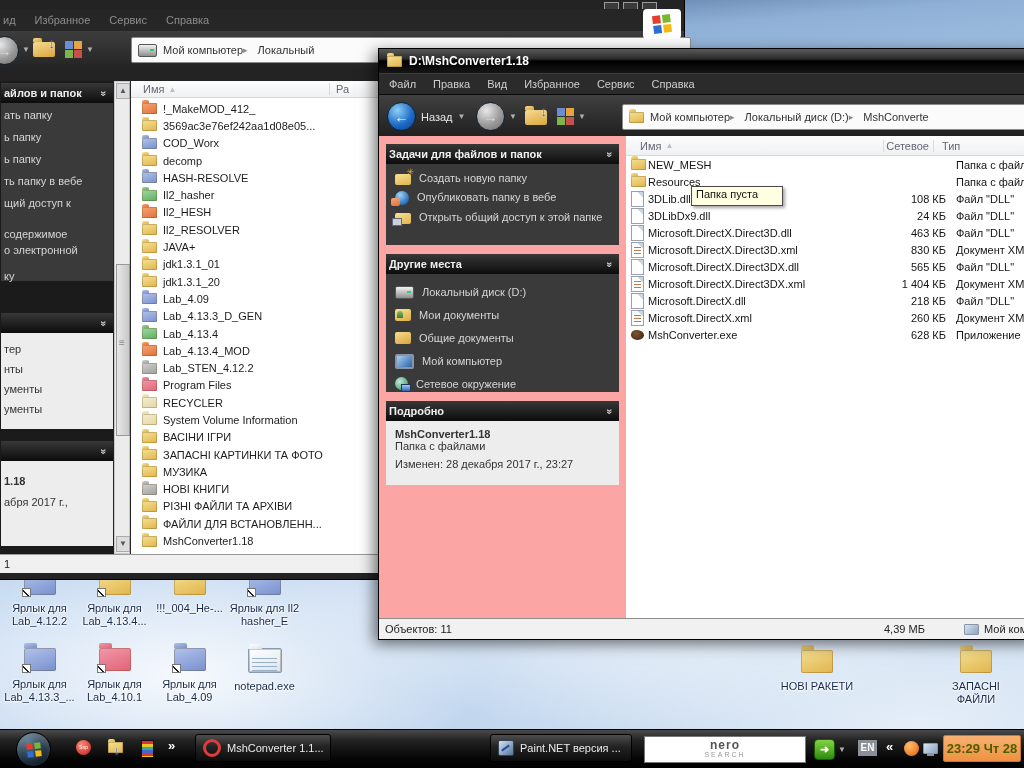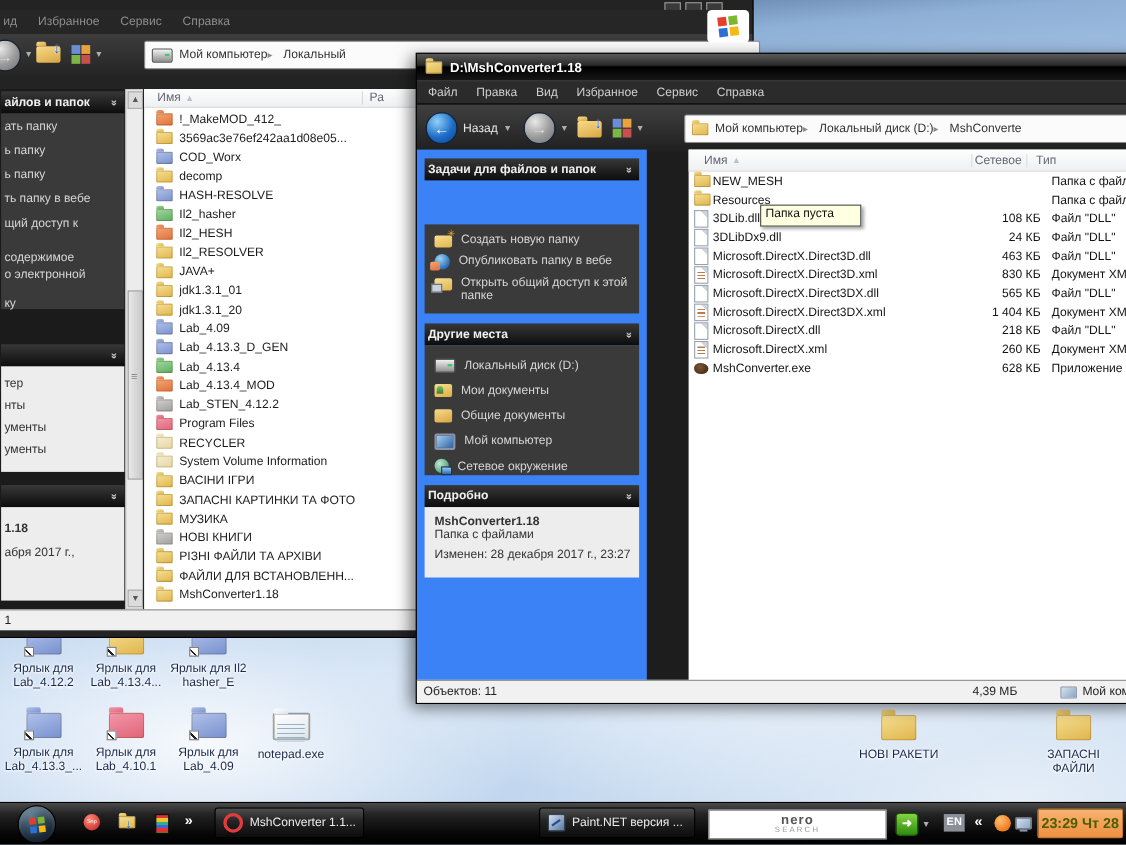--- a/index.html
+++ b/index.html
@@ -137,22 +137,22 @@
     display:flex;align-items:center;gap:7px;padding-left:8px;color:#fff;font-weight:bold;font-size:12px;}
   .fw-menu{height:20px;background:#2b2b2b;border-top:1px solid #3c3c3c;display:flex;align-items:center;gap:17px;
     padding-left:10px;color:#cfcfcf;}
   .fw-toolbar{position:relative;height:43px;background:linear-gradient(#404040,#1f1f1f);border-top:1px solid #0a0a0a;}
   .fw-back{position:absolute;left:8px;top:7px;display:flex;align-items:center;gap:5px;color:#e6e6e6;}
   .fw-fwd{position:absolute;left:97px;top:7px;display:flex;align-items:center;gap:4px;}
   .fw-folderup{position:absolute;left:146px;top:11px;}
   .fw-views{position:absolute;left:178px;top:13px;display:flex;gap:4px;align-items:center;}
   .fw-crumb{left:243px;top:9px;width:412px;height:24px;}
   .fw-main{position:absolute;top:87px;left:0;right:0;bottom:20px;}
-  .fw-side{position:absolute;left:0;top:0;bottom:0;width:209px;background:#3b82f6;box-sizing:border-box;padding:8px 7px 0 7px;}
-  .fw-sec1{padding:5px 0 0 9px;height:81px;box-sizing:border-box;margin-top:40px;}
+  .fw-side{position:absolute;left:0;top:0;bottom:0;width:247px;background:#fca5a5;box-sizing:border-box;padding:8px 7px 0 7px;}
+  .fw-sec1{padding:5px 0 0 9px;height:81px;box-sizing:border-box;}
   .task-item{display:flex;gap:8px;align-items:flex-start;padding:3px 4px 3px 0;}
   .fw-sec2h,.fw-sec3h{margin-top:9px;}
   .fw-sec2{padding:6px 0 0 9px;height:118px;box-sizing:border-box;}
   .place-item{display:flex;gap:8px;align-items:center;height:23px;}
   .fw-sec3{padding:7px 0 0 9px;height:64px;box-sizing:border-box;font-size:11px;}
   .fw-dname{font-weight:bold;}
   .fw-dmod{margin-top:6px;}
   .fw-list{position:absolute;left:247px;right:0;top:0;bottom:0;background:#fff;}
   .fw-colhdr{height:19px;}
   .fw-colname{padding-left:14px;width:272px;box-sizing:border-box;display:flex;align-items:center;}
@@ -464,20 +464,26 @@
         <span class="dlabel">Ярлык для Lab_4.12.2</span>
       </div>
 
       <div class="dslot">
         <span class="dfold fold f-yellow">
           <i style="position:absolute;inset:0" class="dfold-mod has-arrow"></i>
         </span>
         <span class="dlabel">Ярлык для Lab_4.13.4...</span>
       </div>
 
+      <div class="dslot">
+        <span class="dfold fold f-yellow">
+          <i style="position:absolute;inset:0" class="dfold-mod"></i>
+        </span>
+        <span class="dlabel">!!!_004_He-...</span>
+      </div>
 
       <div class="dslot">
         <span class="dfold fold f-blue">
           <i style="position:absolute;inset:0" class="dfold-mod has-arrow"></i>
         </span>
         <span class="dlabel">Ярлык для Il2 hasher_E</span>
       </div>
     </div>
   <div class="drow" style="left:2px;top:648px;">
 

